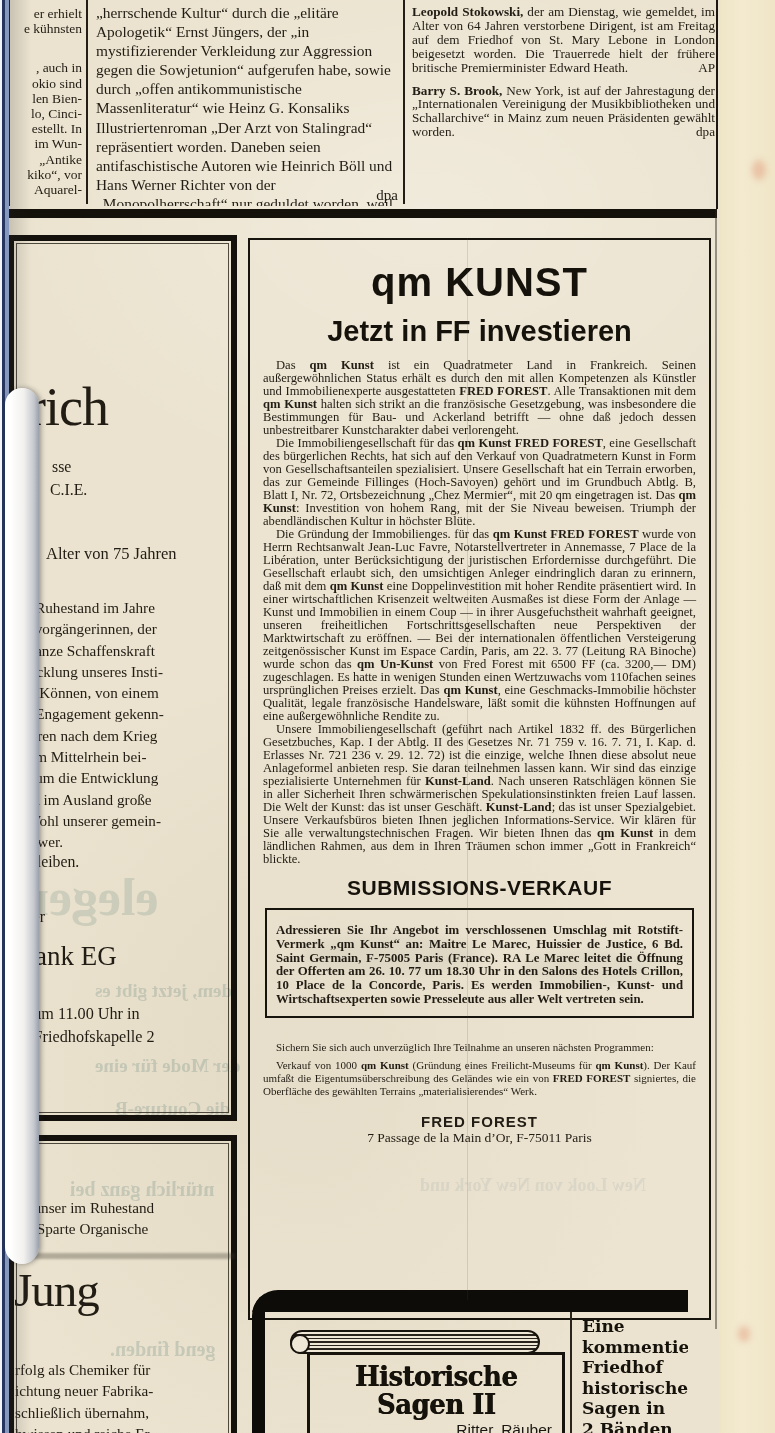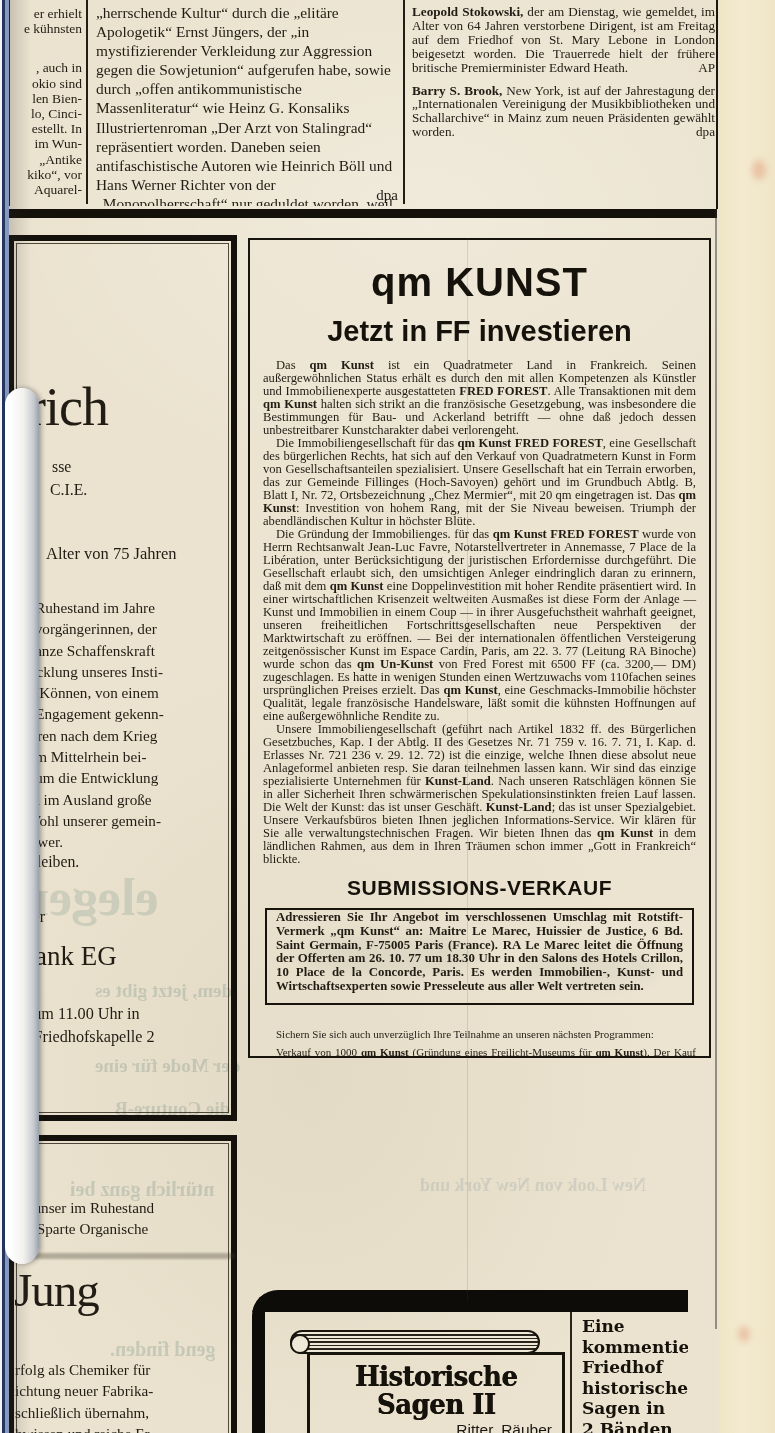--- a/index.html
+++ b/index.html
@@ -47,31 +47,31 @@
   #obit-box2{top:1135px;height:298px;border-bottom:none;}
   #obit-box2::after{bottom:0;border-bottom:none;}
   .lbox .abs{position:absolute;}
   .obit-headline{font-size:54px;line-height:1;font-weight:500;letter-spacing:-1px;}
   .obit-line{font-size:15.8px;line-height:21.5px;}
   .obit-body div{font-size:15.2px;line-height:21.3px;white-space:nowrap;}
   .obit-org{font-size:27px;}
   .obit-funeral div{font-size:16.2px;line-height:23px;white-space:nowrap;}
   .smudge-bar{position:absolute;left:30px;top:1253px;width:205px;height:6px;background:rgba(60,55,45,.32);filter:blur(1px);z-index:3;}
   
-  #ad-box{position:absolute;left:248px;top:238px;width:463px;height:820px;border:2px solid #17130d;
+  #ad-box{position:absolute;left:248px;top:238px;width:463px;height:1082px;border:2px solid #17130d;
     box-sizing:border-box;padding:0 13px;overflow:hidden;z-index:2;background:rgba(238,230,212,.35);}
   .ad-title{margin-top:22px;text-align:center;font-family:"Liberation Sans",sans-serif;font-weight:bold;
     font-size:40px;line-height:1;color:#15120c;letter-spacing:1px;}
   .ad-subtitle{margin-top:15px;text-align:center;font-family:"Liberation Sans",sans-serif;font-weight:bold;
     font-size:29px;line-height:1;color:#15120c;}
   .ad-body{margin-top:13px;font-size:12.6px;line-height:13px;text-align:justify;}
   .ad-body p{margin:0;text-indent:13px;}
   .ad-sub-head{margin-top:10px;text-align:center;font-family:"Liberation Sans",sans-serif;font-weight:bold;
     font-size:21px;letter-spacing:.5px;color:#15120c;}
-  .ad-offer-box{margin:8px 2px 0 2px;border:2px solid #17130d;padding:1px 9px 9px 9px;}
+  .ad-offer-box{margin:8px 2px 0 2px;border:2px solid #17130d;padding:14px 9px 9px 9px;}
   .ad-offer-box p{margin:0;font-weight:bold;font-size:12.8px;line-height:13.8px;text-align:justify;}
   .ad-follow{margin-top:23px;font-size:11px;line-height:13.2px;text-align:justify;}
   .ad-follow p{margin:0;text-indent:13px;}
   .ad-follow p + p{margin-top:5px;}
   .sig-name{margin-top:14px;text-align:center;font-family:"Liberation Sans",sans-serif;font-weight:bold;font-size:15px;letter-spacing:1px;}
   .sig-co{margin-top:6px;text-align:center;font-family:"Liberation Sans",sans-serif;font-weight:bold;font-size:18.5px;letter-spacing:.5px;}
   .sig-addr{text-align:center;font-size:13.5px;}
   
   #book-ad{position:absolute;left:252px;top:1290px;width:436px;height:143px;overflow:hidden;z-index:2;
     border-radius:26px 0 0 0;}

